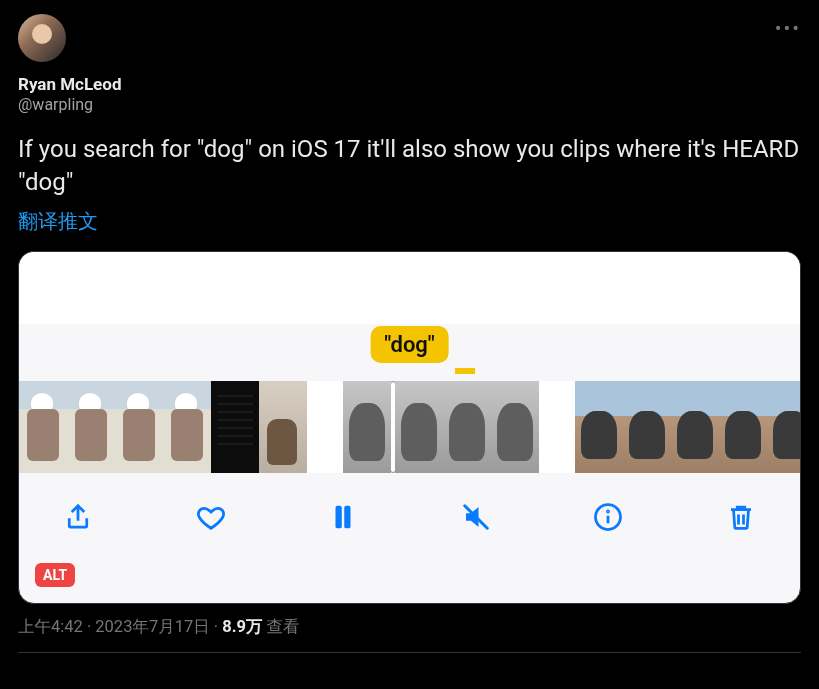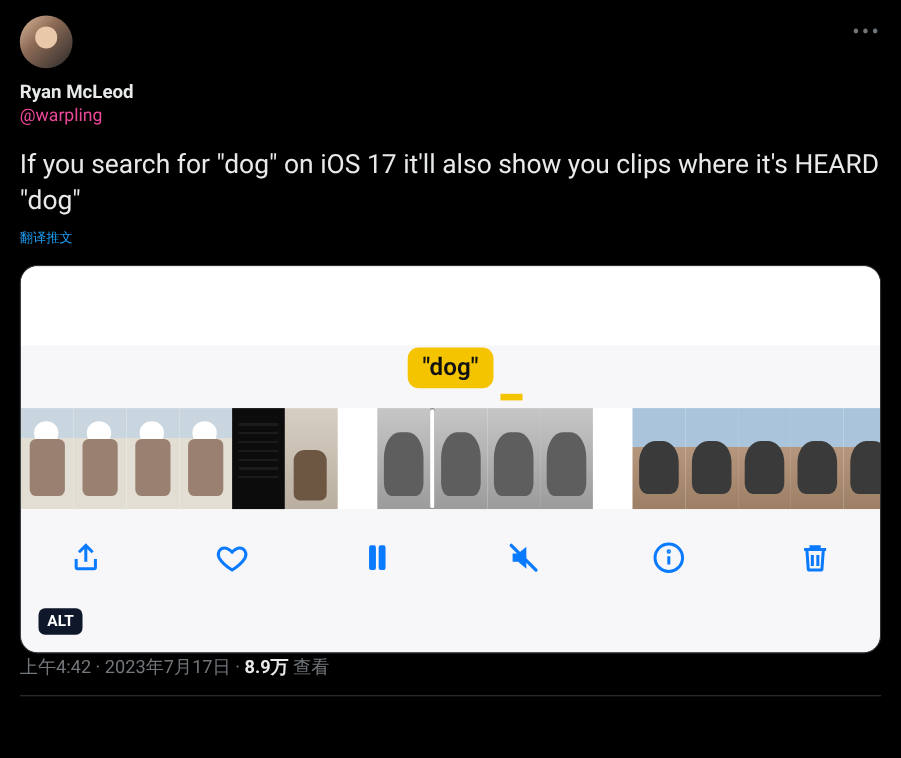--- a/index.html
+++ b/index.html
@@ -42,21 +42,21 @@
     display: flex;
     flex-direction: column;
     line-height: 1.25;
   }
   .display-name {
     font-weight: 700;
     font-size: 17px;
     color: #e7e9ea;
   }
   .handle {
-    color: #ec4899;
+    color: #a3a3a3;
     font-size: 16px;
   }
   .more-icon {
     position: absolute;
     right: 0;
     top: 2px;
     color: #71767b;
     font-size: 20px;
     letter-spacing: 2px;
     cursor: pointer;
@@ -64,21 +64,21 @@
   .body-text {
     margin-top: 18px;
     font-size: 24px;
     line-height: 1.35;
     color: #e7e9ea;
     font-weight: 400;
   }
   .translate {
     margin-top: 10px;
     color: #1d9bf0;
-    font-size: 12px;
+    font-size: 20px;
     cursor: pointer;
   }
 
   
   .media-card {
     margin-top: 16px;
     background: #f7f7f9;
     border-radius: 16px;
     overflow: hidden;
     position: relative;
@@ -212,31 +212,31 @@
     height: 30px;
     stroke: #0a7aff;
     fill: none;
     stroke-width: 2.2;
     cursor: pointer;
   }
   .alt-badge {
     position: absolute;
     left: 16px;
     bottom: 16px;
-    background: #0f172a;
+    background: #ef4444;
     color: #fff;
     font-size: 14px;
     font-weight: 700;
     padding: 4px 8px;
     border-radius: 6px;
     cursor: pointer;
   }
 
   .meta-line {
-    margin-top: 2px;
+    margin-top: 12px;
     color: #71767b;
     font-size: 16.5px;
   }
   .meta-line .views-num {
     color: #e7e9ea;
     font-weight: 700;
   }
   .divider {
     border: none;
     border-top: 1px solid #2f3336;

